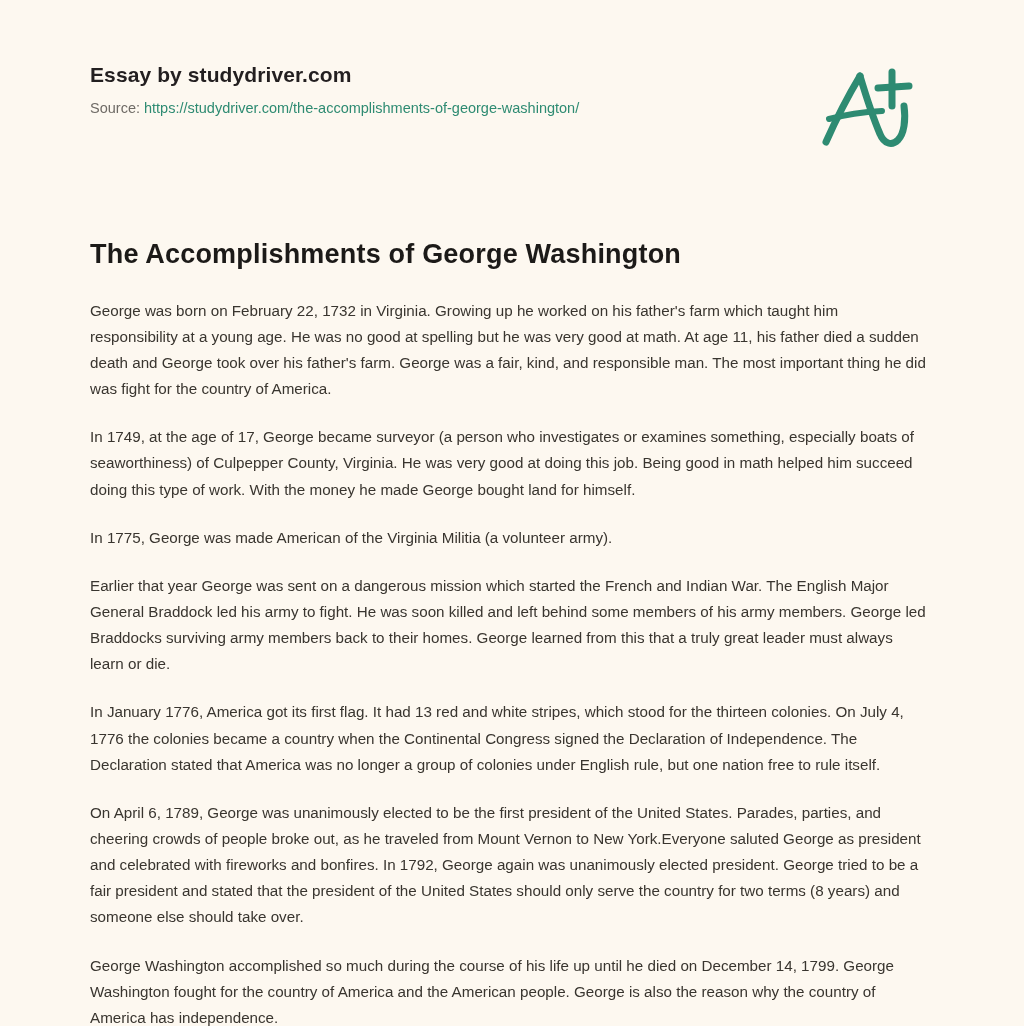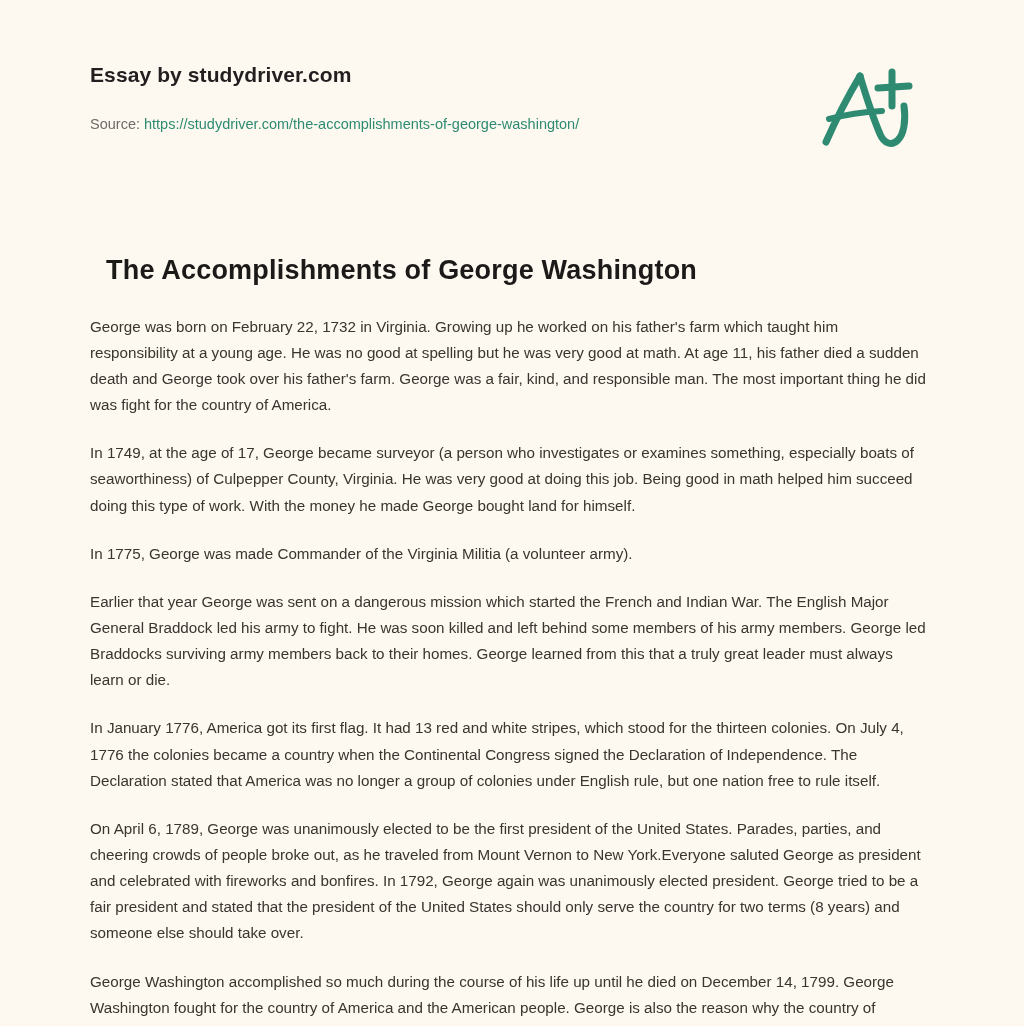--- a/index.html
+++ b/index.html
@@ -31,21 +31,21 @@
     box-sizing: border-box;
   }
   .brand-line {
     font-size: 21px;
     font-weight: bold;
     letter-spacing: 0.1px;
     color: #231f20;
     line-height: 1.2;
   }
   .source-line {
-    margin-top: 28px;
+    margin-top: 12px;
     font-size: 14.5px;
     color: #6f6b66;
     line-height: 1.3;
     white-space: nowrap;
   }
   .source-url {
     color: #2e8b72;
     text-decoration: none;
   }
 
@@ -54,21 +54,21 @@
     position: absolute;
     top: 62px;
     right: 0px;
     width: 120px;
     height: 90px;
   }
   .logo svg { display: block; }
 
   
   .title {
-    margin: 16px;
+    margin: 0;
     padding-top: 88px;
     font-size: 27px;
     font-weight: bold;
     letter-spacing: 0.2px;
     color: #1c1a18;
     line-height: 1.25;
   }
 
   
   .essay-body {
@@ -108,20 +108,20 @@
         </g>
       </svg>
     </div>
   </div>
 
   <h1 class="title">The Accomplishments of George Washington</h1>
 
   <div class="essay-body">
     <p>George was born on February 22, 1732 in Virginia. Growing up he worked on his father's farm which taught him responsibility at a young age. He was no good at spelling but he was very good at math. At age 11, his father died a sudden death and George took over his father's farm. George was a fair, kind, and responsible man. The most important thing he did was fight for the country of America.</p>
     <p>In 1749, at the age of 17, George became surveyor (a person who investigates or examines something, especially boats of seaworthiness) of Culpepper County, Virginia. He was very good at doing this job. Being good in math helped him succeed doing this type of work. With the money he made George bought land for himself.</p>
-    <p>In 1775, George was made Commander of the Virginia Militia (a volunteer army).</p>
+    <p>In 1775, George was made American of the Virginia Militia (a volunteer army).</p>
     <p>Earlier that year George was sent on a dangerous mission which started the French and Indian War. The English Major General Braddock led his army to fight. He was soon killed and left behind some members of his army members. George led Braddocks surviving army members back to their homes. George learned from this that a truly great leader must always learn or die.</p>
     <p>In January 1776, America got its first flag. It had 13 red and white stripes, which stood for the thirteen colonies. On July 4, 1776 the colonies became a country when the Continental Congress signed the Declaration of Independence. The Declaration stated that America was no longer a group of colonies under English rule, but one nation free to rule itself.</p>
     <p>On April 6, 1789, George was unanimously elected to be the first president of the United States. Parades, parties, and cheering crowds of people broke out, as he traveled from Mount Vernon to New York.Everyone saluted George as president and celebrated with fireworks and bonfires. In 1792, George again was unanimously elected president. George tried to be a fair president and stated that the president of the United States should only serve the country for two terms (8 years) and someone else should take over.</p>
     <p>George Washington accomplished so much during the course of his life up until he died on December 14, 1799. George Washington fought for the country of America and the American people. George is also the reason why the country of America has independence.</p>
   </div>
 
 </div>
 
 </body></html>

